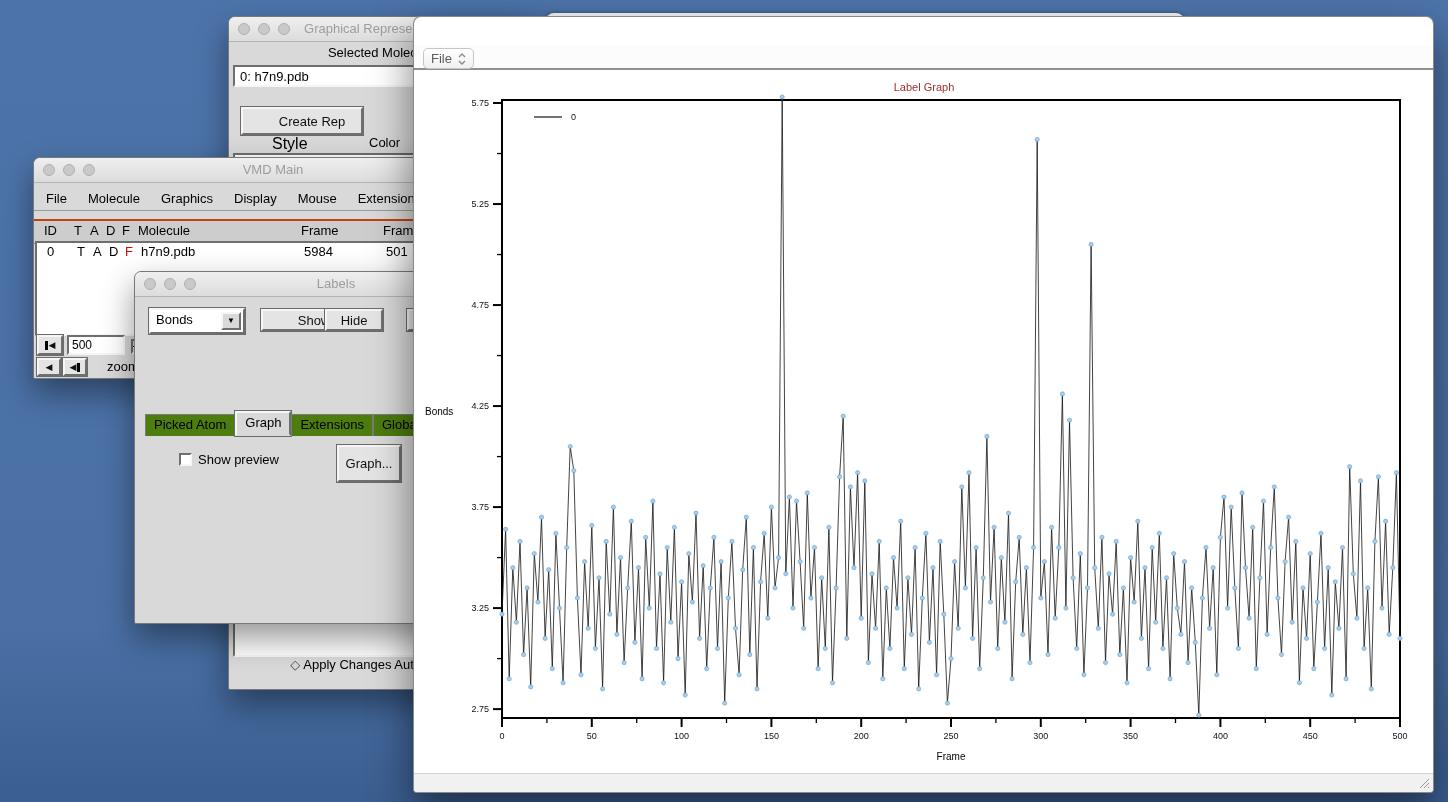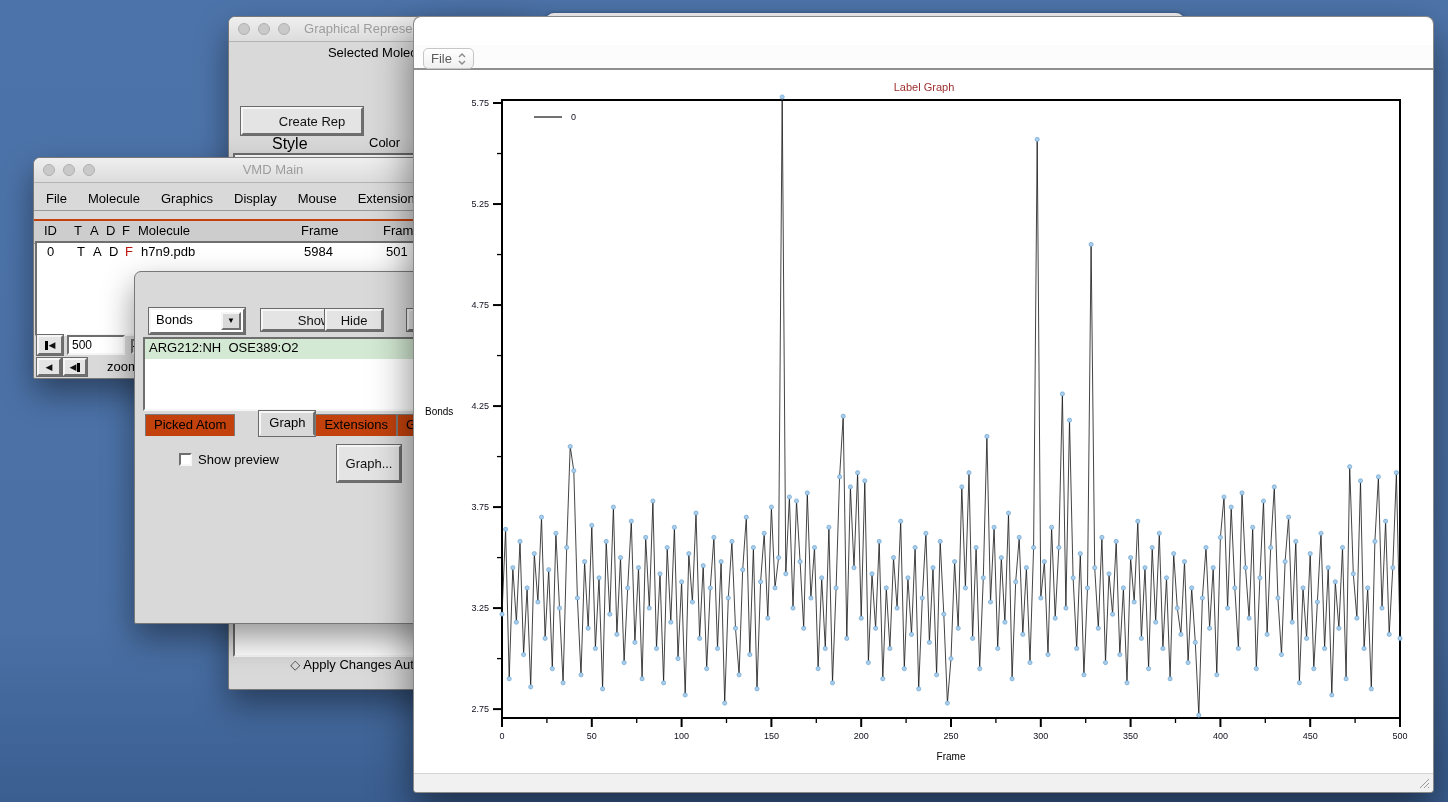--- a/index.html
+++ b/index.html
@@ -22,24 +22,24 @@
   .sunken{border:2px solid;border-color:#6f6f6f #f6f6f6 #f6f6f6 #6f6f6f;background:#fff;}
   .tkbtn{box-shadow:0 0 0 1px #6b6b6b;font-family:"Liberation Sans",sans-serif;
          font-size:13px;color:#111;display:flex;align-items:center;justify-content:center;
          cursor:default;white-space:nowrap;}
   .cb{width:13px;height:13px;box-sizing:border-box;background:#fff;border:2px solid;
       border-color:#6f6f6f #f6f6f6 #f6f6f6 #6f6f6f;}
   .menu-item{font-size:13px;color:#000;padding:0 2px;}
   .hdrband{background:#cdcdcd;border-top:2px solid #c2410c;border-bottom:1px solid #8e8e8e;}
   .cell{position:absolute;top:2px;font-size:13px;color:#000;white-space:nowrap;}
   .red{color:#bb1111;}
-  .tab{height:22px;background:#c2410c;border:1px solid #7a7a7a;border-bottom:none;
+  .tab{height:22px;background:#4d7c0f;border:1px solid #7a7a7a;border-bottom:none;
        font-size:13px;padding:2px 8px 0 8px;box-sizing:border-box;color:#000;}
   .tab.active{background:#d9d9d9;border:2px solid;border-color:#f6f6f6 #6f6f6f transparent #f6f6f6;
-       margin-top:-3px;height:25px;box-shadow:0 0 0 1px #6b6b6b;margin-left:24px;}
+       margin-top:-3px;height:25px;box-shadow:0 0 0 1px #6b6b6b;}
   .selrow{background:#d3e9d3;}
   
   .mac{background:#fff;border:1px solid rgba(40,40,40,.55);border-radius:8px 8px 4px 4px;
        box-shadow:0 18px 42px rgba(0,0,0,.5);}
   .mac-titlebar{position:absolute;left:0;right:0;top:0;height:28px;
        background:linear-gradient(#f9f9f9,#e4e4e4);border-bottom:1px solid #c8c8c8;
        border-radius:8px 8px 0 0;}
   .mac-title{position:absolute;left:0;right:0;top:7px;text-align:center;font-size:13px;color:#b3b3b3;}
   .menurow{position:absolute;left:0;right:0;top:28px;height:25px;background:#fcfcfc;
        border-bottom:2px solid #8f8f8f;box-sizing:border-box;}
@@ -58,20 +58,22 @@
   <div class="win tk" style="left:228px;top:16px;width:306px;height:674px;z-index:1;">
     <div class="titlebar">
       <div class="lights">
         <span class="light"></span>
         <span class="light"></span>
         <span class="light"></span>
       </div>
       <div class="titletext">Graphical Representations</div>
     </div>
     <div class="abs" style="left:0;right:0;top:28px;text-align:center;font-size:13px;">Selected Molecule</div>
+    <div class="abs sunken" style="left:4px;top:48px;width:296px;height:22px;font-size:13px;
+         padding:2px 0 0 5px;box-sizing:border-box;">0: h7n9.pdb</div>
     <div class="abs raised tkbtn" style="left:12px;top:90px;width:98px;height:24px;padding-left:20px;">Create Rep</div>
     <div class="abs" style="left:43px;top:118px;font-size:16px;">Style</div>
     <div class="abs" style="left:140px;top:118px;font-size:13px;">Color</div>
     <div class="abs sunken" style="left:4px;top:136px;width:296px;height:500px;"></div>
     <div class="abs" style="left:0;right:0;top:640px;text-align:center;font-size:13px;">
       <span style="color:#444;">◇</span>
       <span>Apply Changes Automatically</span>
     </div>
   </div>
 
@@ -127,32 +129,37 @@
     </button>
     <button class="abs raised tkbtn" style="left:29px;top:200px;width:24px;height:18px;font-size:9px;">
       <span>◀</span>
       <span style="border-left:3px solid #000;height:9px;margin-left:1px;"></span>
     </button>
     <div class="abs" style="left:73px;top:201px;font-size:13px;">zoom</div>
     <div class="abs cb" style="left:113px;top:202px;"></div>
   </div>
 
   <div class="win tk" style="left:134px;top:271px;width:404px;height:353px;z-index:3;">
+    <div class="titlebar">
+      <div class="lights">
+        <span class="light"></span>
+        <span class="light"></span>
+        <span class="light"></span>
+      </div>
+      <div class="titletext">Labels</div>
+    </div>
     <div class="abs raised" style="left:14px;top:36px;width:92px;height:22px;background:#fff;
          box-shadow:0 0 0 1px #6b6b6b;">
       <span class="abs" style="left:5px;top:2px;font-size:13px;">Bonds</span>
       <span class="abs raised" style="right:2px;top:2px;width:16px;height:14px;background:#d9d9d9;
             font-size:8px;text-align:center;line-height:13px;">▼</span>
     </div>
     <button class="abs raised tkbtn" style="left:126px;top:37px;width:80px;height:22px;padding-left:32px;">Show</button>
     <button class="abs raised tkbtn" style="left:190px;top:37px;width:58px;height:22px;">Hide</button>
     <button class="abs raised tkbtn" style="left:272px;top:37px;width:62px;height:22px;">Delete</button>
-    <div class="abs sunken" style="left:8px;top:65px;width:388px;height:70px;">
-      <div class="selrow" style="height:19px;font-size:13px;padding:1px 0 0 4px;white-space:pre;">ARG212:NH  OSE389:O2</div>
-    </div>
     <div class="abs" id="labels-tabs" style="left:10px;top:142px;display:flex;align-items:flex-end;">
         <div class="tab">Picked Atom</div>
         <div class="tab active">Graph</div>
         <div class="tab">Extensions</div>
         <div class="tab">Globals</div>
       </div>
     <div class="abs cb" style="left:44px;top:181px;"></div>
     <div class="abs" style="left:63px;top:180px;font-size:13px;">Show preview</div>
     <button class="abs raised tkbtn" style="left:202px;top:173px;width:64px;height:37px;">Graph...</button>
   </div>

